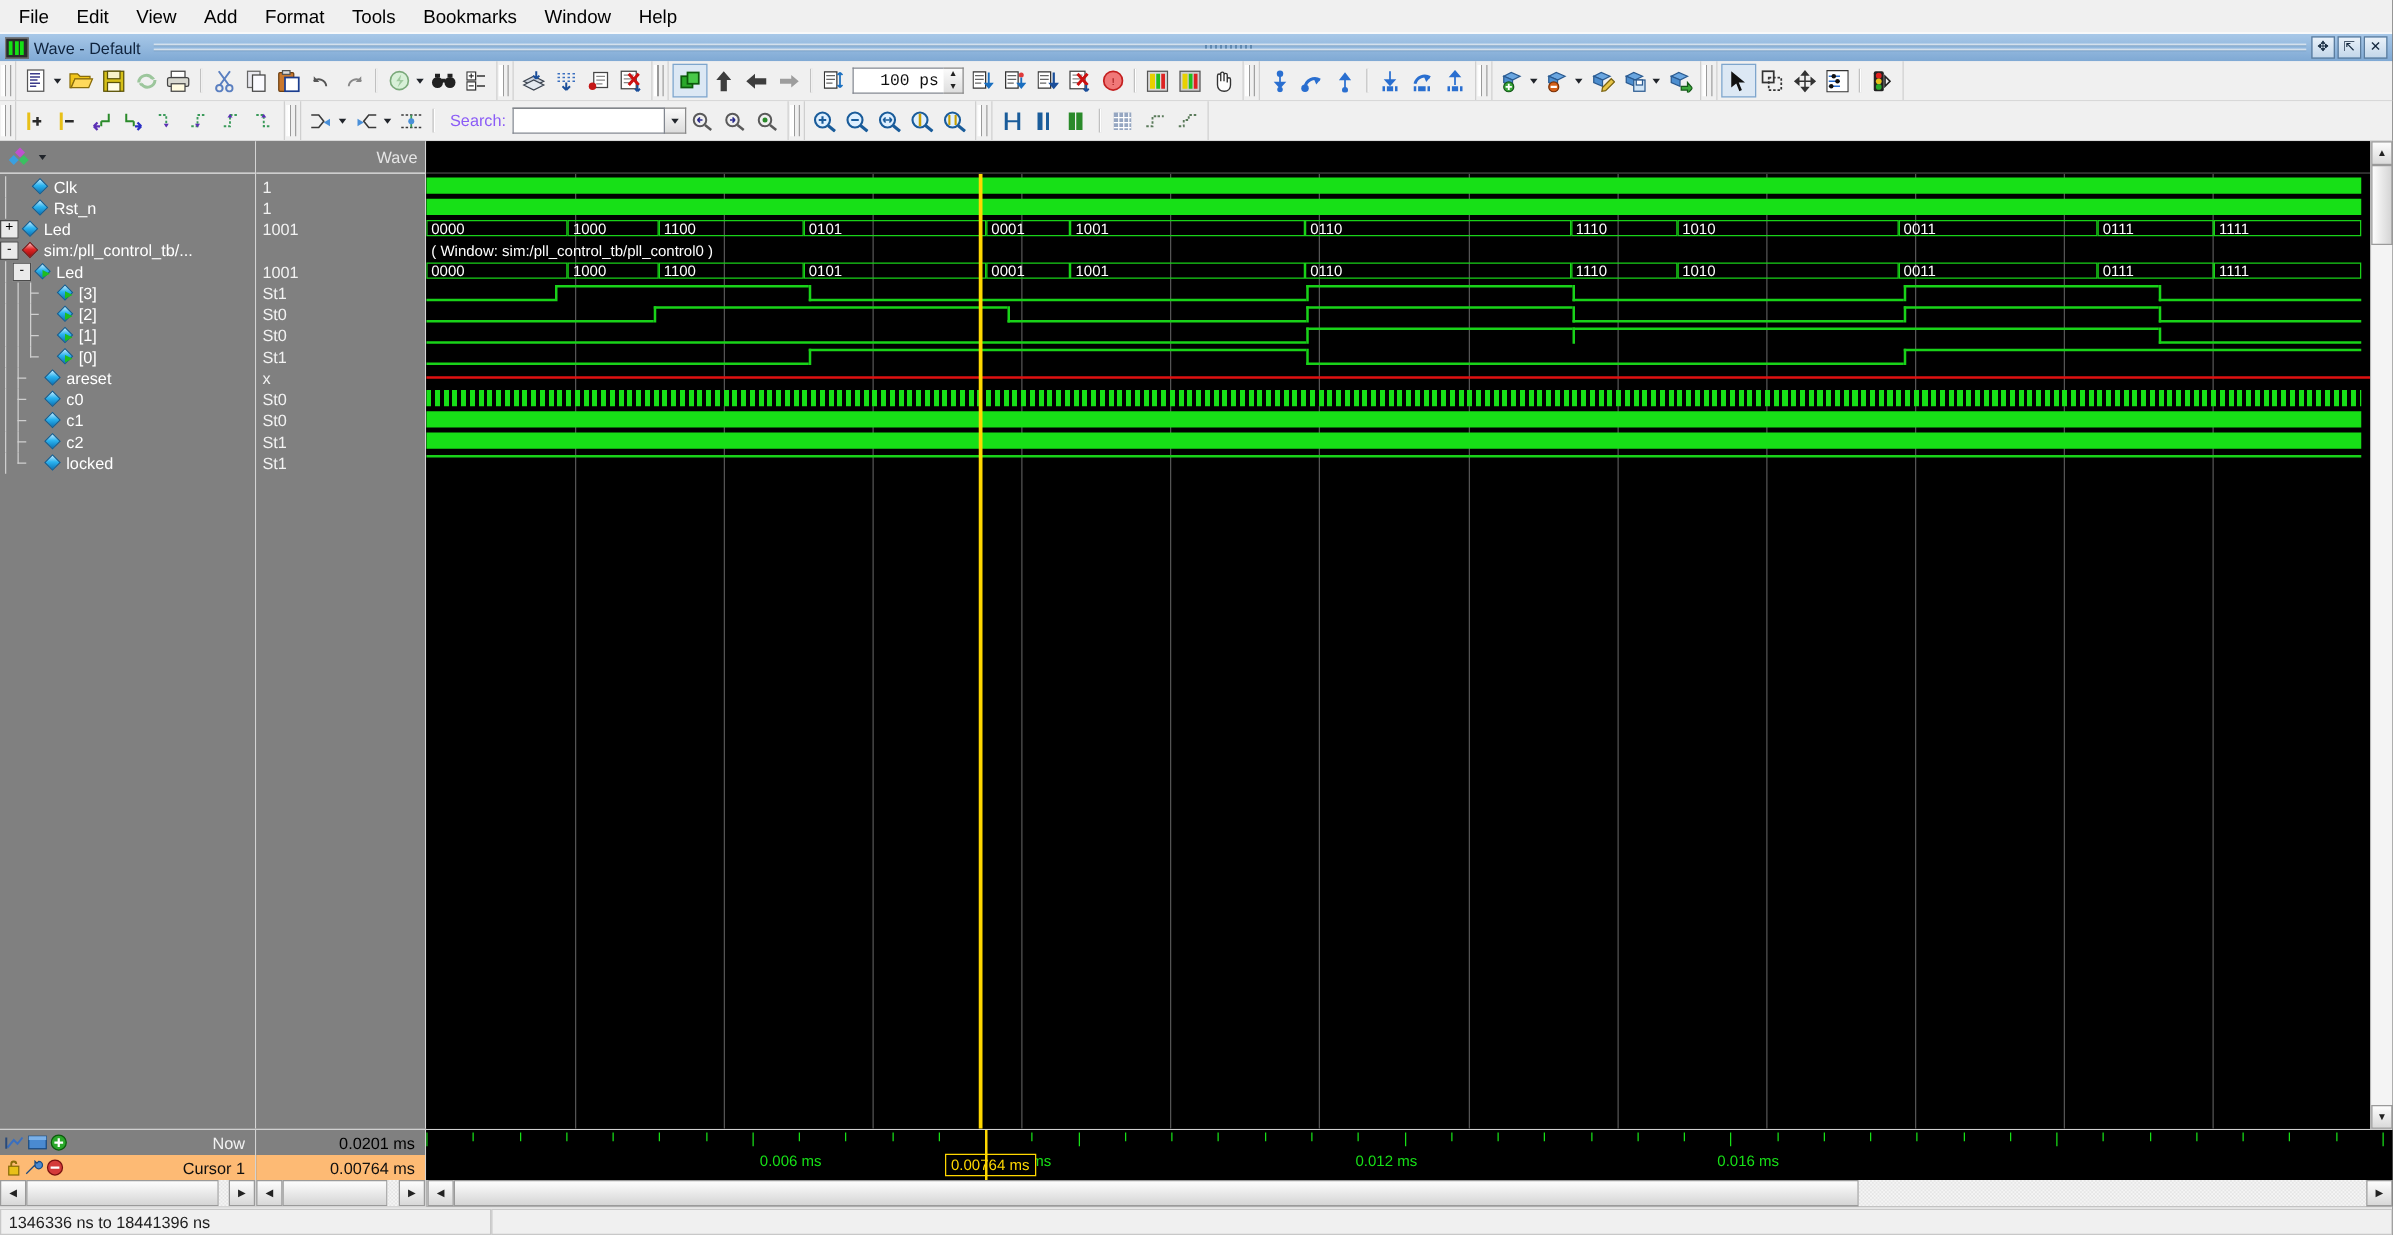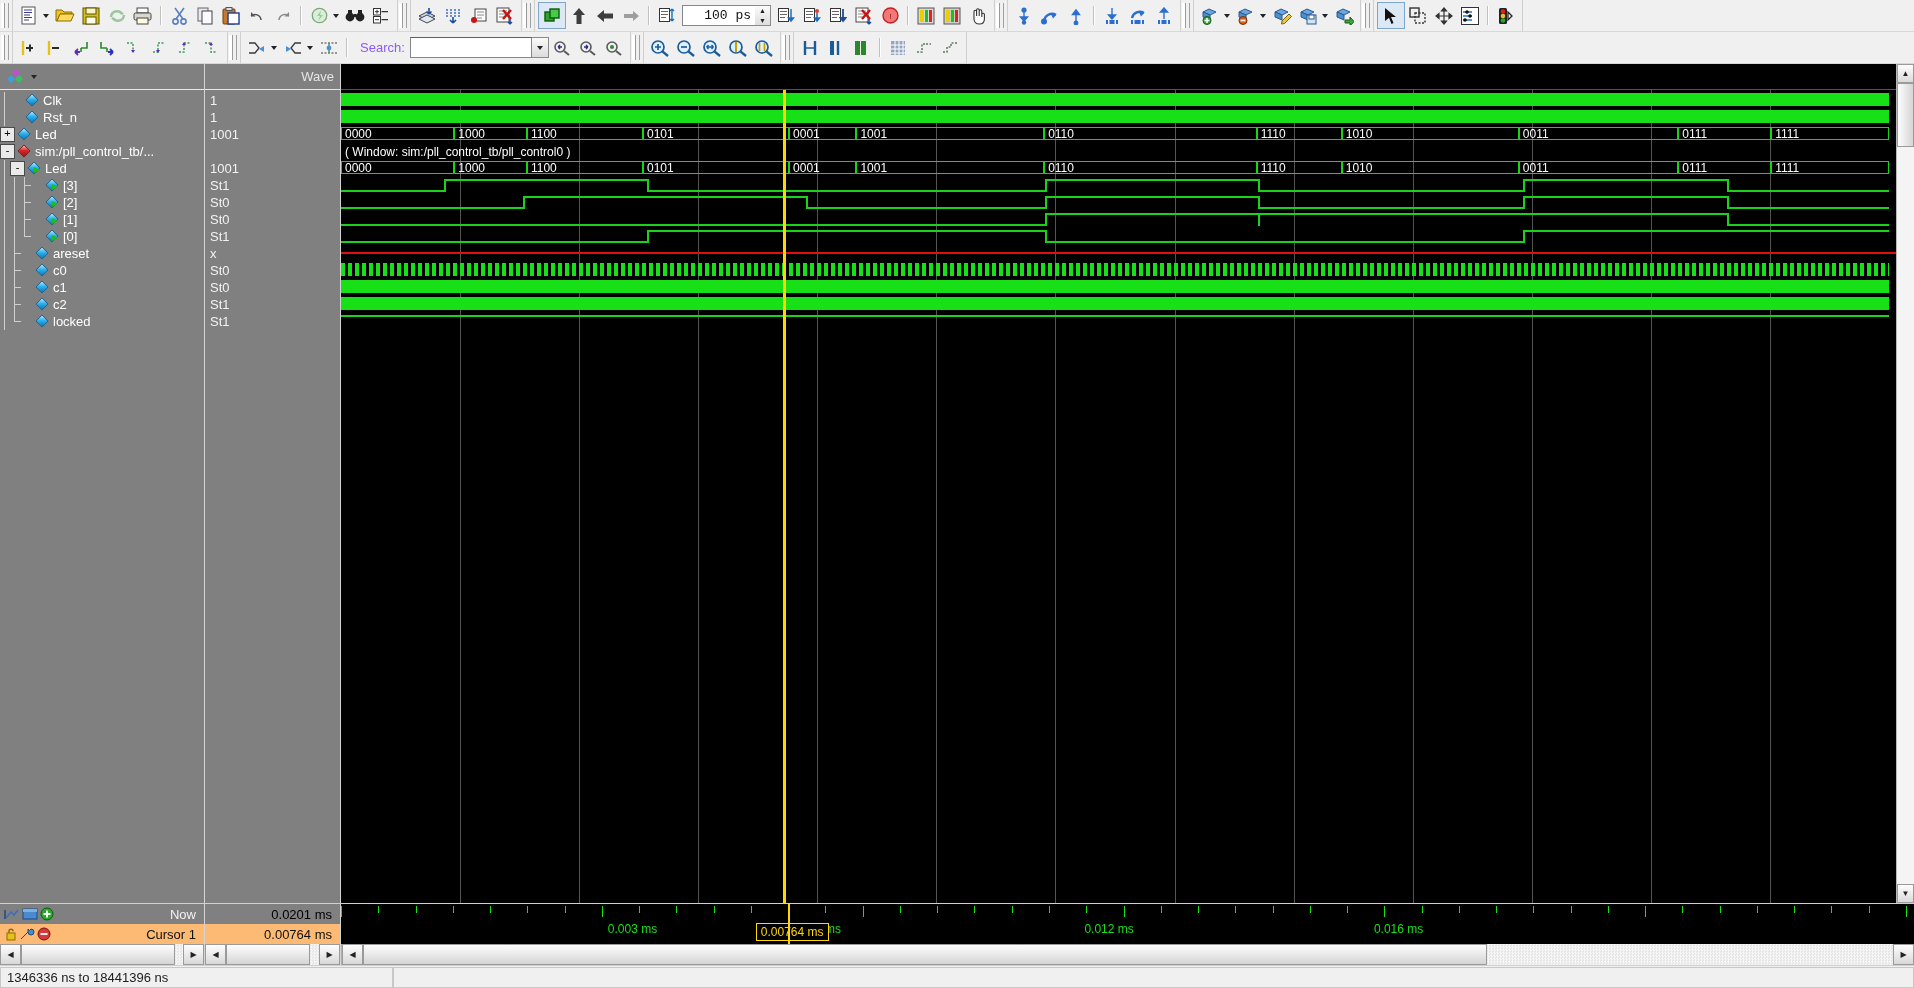--- a/index.html
+++ b/index.html
@@ -169,21 +169,48 @@
   .sb-cell.a{width:393px;}
   .sb-cell.b{flex:1;}
 
   svg{display:block;}
 </style>
 </head>
 <body>
 
 <div class="app">
 
-
+  <div class="menubar">
+    <div class="menu-item">File</div>
+    <div class="menu-item">Edit</div>
+    <div class="menu-item">View</div>
+    <div class="menu-item">Add</div>
+    <div class="menu-item">Format</div>
+    <div class="menu-item">Tools</div>
+    <div class="menu-item">Bookmarks</div>
+    <div class="menu-item">Window</div>
+    <div class="menu-item">Help</div>
+  </div>
+
+  <div class="wave-title">
+    <div class="wt-ico">
+        <i></i>
+        <i></i>
+        <i></i>
+      </div>
+    <div class="wt-label">Wave - Default</div>
+    <div class="wt-grip">
+        <div class="dots"></div>
+      </div>
+    <div class="wt-btns">
+      <div class="wt-btn">✥</div>
+      <div class="wt-btn">⇱</div>
+      <div class="wt-btn">✕</div>
+    </div>
+  </div>
 
   <div class="toolbar">
 
     <div class="grip"></div>
     <div class="tb-group">
       <div class="tbtn-dd">
         <div class="tbtn">
           <svg width="17" height="19" viewBox="0 0 17 19">
               <rect x="1" y="1" width="13" height="17" fill="#fff" stroke="#555"></rect>
               <path d="M3 4h8M3 6.5h8M3 9h6M3 11.5h8M3 14h5" stroke="#3a3a8a" stroke-width="1.2"></path>
@@ -1120,21 +1147,21 @@
           <div class="tick" style="left: 1229.64px;"></div>
           <div class="tick" style="left: 1266.9px;"></div>
           <div class="tick major" style="left: 1304.17px;"></div>
           <div class="tick" style="left: 1341.43px;"></div>
           <div class="tick" style="left: 1378.69px;"></div>
           <div class="tick" style="left: 1415.95px;"></div>
           <div class="tick" style="left: 1453.21px;"></div>
           <div class="tick" style="left: 1490.48px;"></div>
           <div class="tick" style="left: 1527.74px;"></div>
           <div class="tick major" style="left: 1565px;"></div>
-          <div class="tlabel" style="left: 266.832px;">0.003 ms</div>
+          <div class="tlabel" style="left: 266.832px;">0.006 ms</div>
           <div class="tlabel" style="left: 450.72px;">0.008 ms</div>
           <div class="tlabel" style="left: 743.375px;">0.012 ms</div>
           <div class="tlabel" style="left: 1032.9px;">0.016 ms</div>
           <div class="curlabel" style="left: 414.807px; top: 19px;">0.00764 ms</div>
           <div style="position: absolute; top: 0px; bottom: 0px; width: 2px; background: rgb(255, 215, 0); left: 446.807px;"></div>
         </div>
       <div class="hsb" style="border-left:1px solid #b0b0b0;">
         <div class="btn">◀</div>
         <div class="thumb" style="width:1122px;"></div>
         <div class="track"></div>

